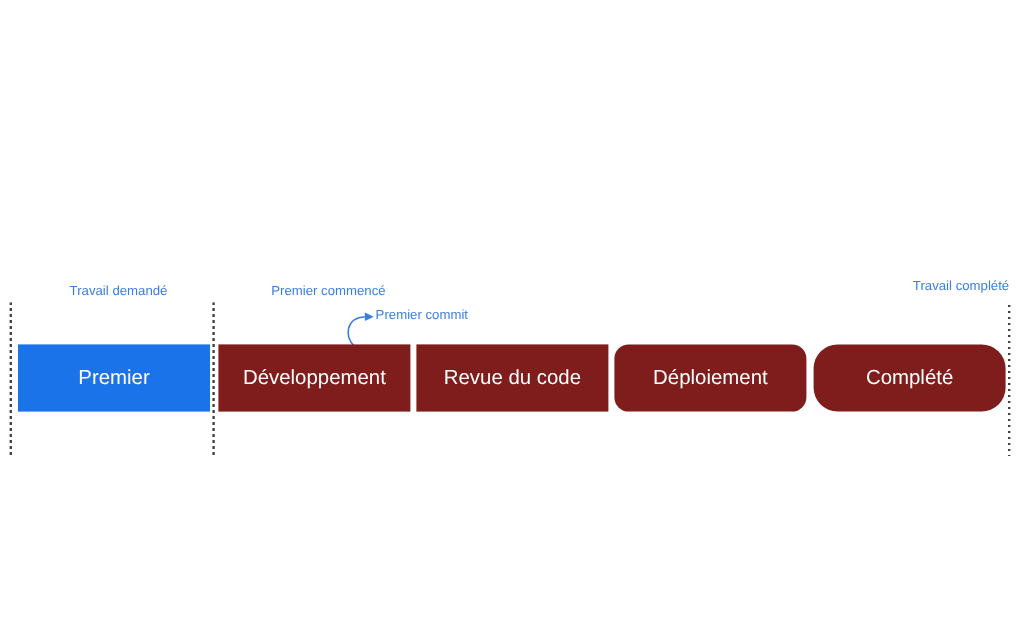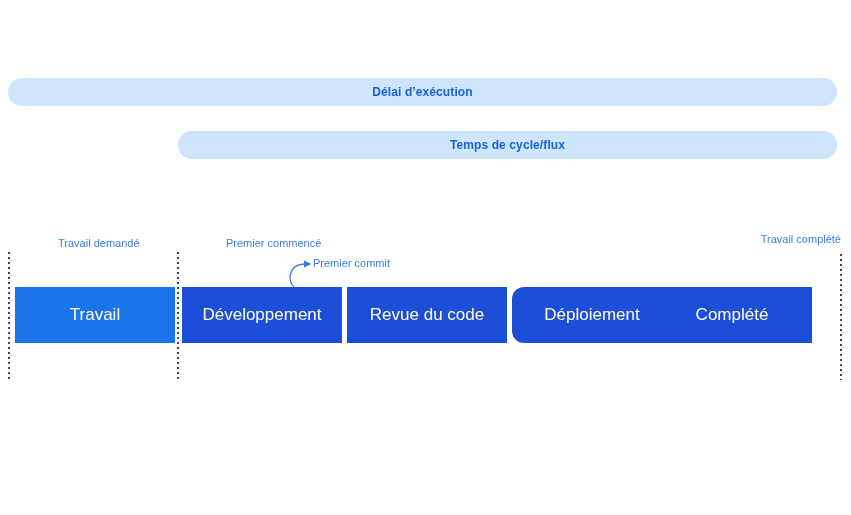--- a/index.html
+++ b/index.html
@@ -50,33 +50,33 @@
   .dotline-left   { left: 8px;   top: 252px; height: 128px; }
   .dotline-mid    { left: 177px; top: 252px; height: 128px; }
   .dotline-right  { left: 840px; top: 254px; height: 126px; }
 
   
   .stage {
     position: absolute;
     top: 287px;
     width: 160px;
     height: 56px;
-    background: #1d4ed8;
+    background: #7f1d1d;
     color: #ffffff;
     font-size: 17px;
     display: flex;
     align-items: center;
     justify-content: center;
     white-space: nowrap;
   }
   .stage-backlog { left: 15px; background: #1a73e8; }
   .stage-dev     { left: 182px; }
   .stage-review  { left: 347px; text-align: center; }
   .stage-deploy  { left: 512px; border-radius: 12px; }
-  .stage-done    { left: 652px; }
+  .stage-done    { left: 678px; border-radius: 20px; }
 
   
   .annotation-text {
     position: absolute;
     left: 313px;
     top: 257px;
     font-size: 11px;
     color: #3b7ee2;
     white-space: nowrap;
   }
@@ -86,43 +86,37 @@
     top: 254px;
     width: 34px;
     height: 36px;
   }
 </style>
 </head>
 <body>
 
 <div class="canvas">
 
-  <div class="pill pill-lead">
-    <span>Délai d’exécution</span>
-  </div>
-  <div class="pill pill-cycle">
-    <span>Temps de cycle/flux</span>
-  </div>
 
   <div class="marker-label marker-requested">Travail demandé</div>
   <div class="marker-label marker-started">Premier commencé</div>
   <div class="marker-label marker-completed">Travail complété</div>
 
   <div class="dotline dotline-left"></div>
   <div class="dotline dotline-mid"></div>
   <div class="dotline dotline-right"></div>
 
   <svg class="annotation-arrow" viewBox="0 0 34 36">
     <path d="M 12 34 C 4 27, 5 11, 21 10" fill="none" stroke="#3b7ee2" stroke-width="1.3"></path>
     <polygon points="21,6.5 28.5,10 21,13.5" fill="#3b7ee2"></polygon>
   </svg>
   <div class="annotation-text">Premier commit</div>
 
   <div class="stage stage-backlog">
-    <span>Travail</span>
+    <span>Premier</span>
   </div>
   <div class="stage stage-dev">
     <span>Développement</span>
   </div>
   <div class="stage stage-review">
     <span>Revue du code</span>
   </div>
   <div class="stage stage-deploy">
     <span>Déploiement</span>
   </div>

